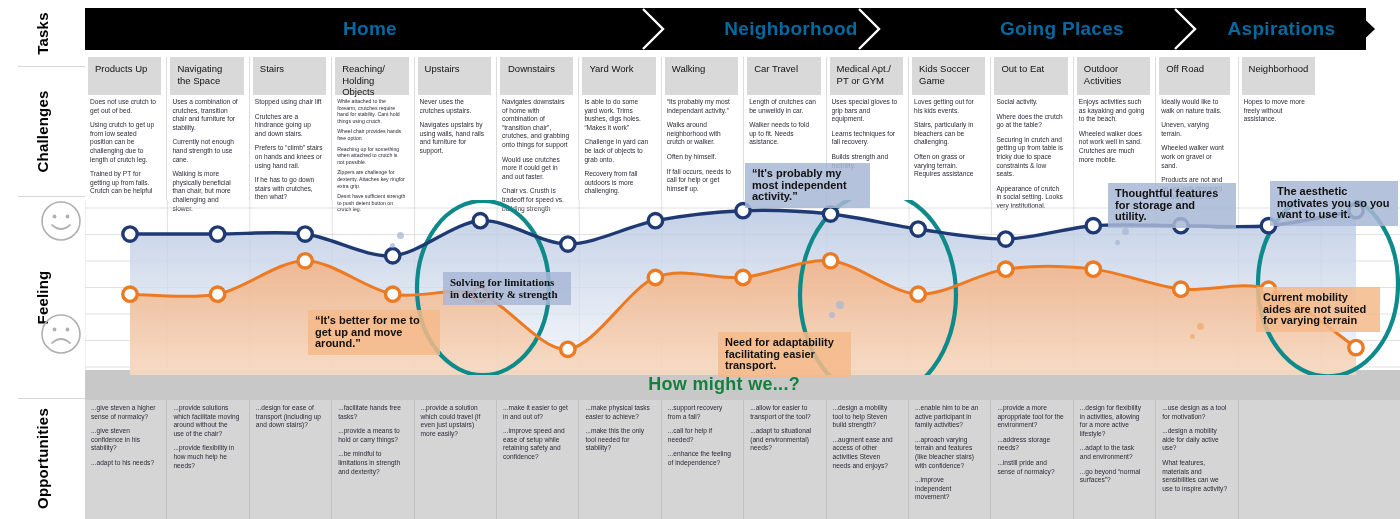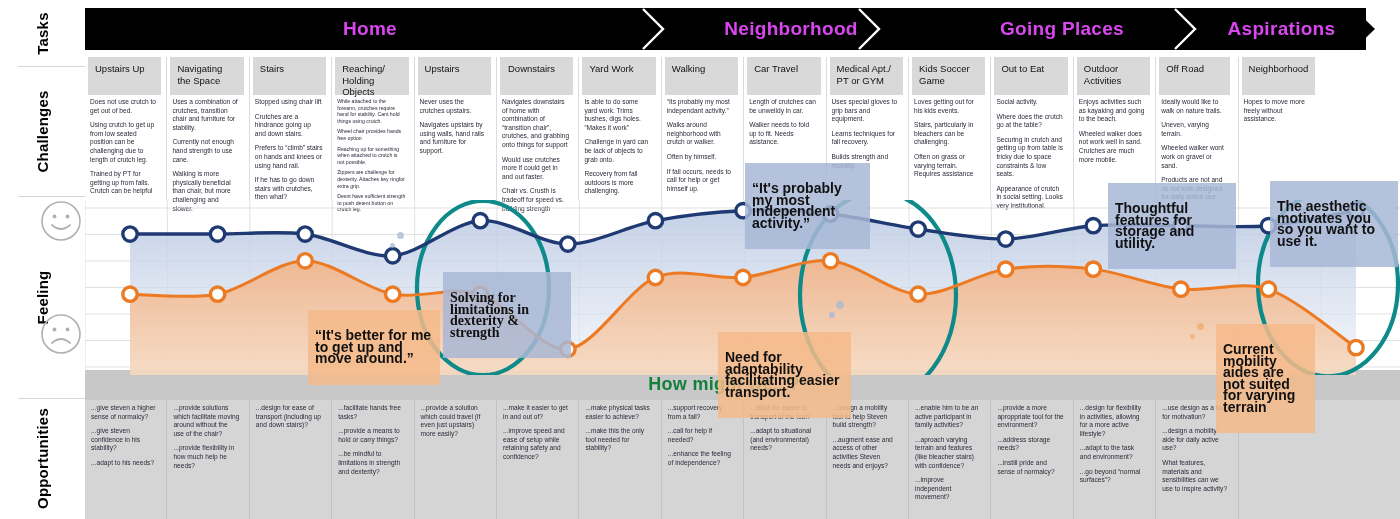--- a/index.html
+++ b/index.html
@@ -32,21 +32,21 @@
   .face svg { width:42px; height:42px; display:block; }
 
   
   #phases { position:absolute; left:85px; top:8px; width:1281px; height:42px; }
   .phase {
     position:absolute; top:0; height:42px;
     background:#000;
     display:flex; align-items:center; justify-content:center;
   }
   .phase .ptext {
-    color:#d946ef; font-size:19px; font-weight:bold; letter-spacing:.3px;
+    color:#0369a1; font-size:19px; font-weight:bold; letter-spacing:.3px;
     position:relative; z-index:3;
   }
   .chev {
     position:absolute; top:0; height:42px; width:28px; z-index:4;
     pointer-events:none;
   }
   .chev svg { display:block; }
 
   
   #cols { position:absolute; left:85px; top:0; width:1315px; height:519px; }
@@ -93,22 +93,22 @@
     font-size:18px; font-weight:bold; color:#15803d; letter-spacing:.3px;
   }
 
   
   #chart { position:absolute; left:85px; top:200px; width:1315px; height:175px; }
   #chart svg { display:block; }
 
   
   .callout {
     position:absolute;
-    font-size:14px; line-height:11.5px; font-weight:bold;
-    padding:20px 7px;
+    font-size:11px; line-height:11.5px; font-weight:bold;
+    padding:5px 7px;
     color:#111;
     z-index:40;
   }
   .callout.blue { background:rgba(168,183,214,0.85); }
   .callout.orange { background:rgba(244,186,138,0.85); }
 
   .dot-deco { position:absolute; border-radius:50%; z-index:35; }
 </style>
 </head>
 <body>
@@ -187,21 +187,21 @@
   </div>
   <div class="chev" style="left:1268px;">
     <svg width="28" height="42" viewBox="0 0 28 42">
         <path d="M0 0 L22 21 L0 42 Z" fill="#000000"></path>
       </svg>
   </div>
 </div>
 
 <div id="cols">
     <div class="colhdr" style="left: 3px; width: 73.4px;">
-      <div>Upstairs Up</div>
+      <div>Products Up</div>
     </div>
     <div class="chall" style="left: 5px; width: 74.4px; height: 118px;">
       <p>Does not use crutch to get out of bed.</p>
       <p>Using crutch to get up from low seated position can be challenging due to length of crutch leg.</p>
       <p>Trained by PT for getting up from falls. Crutch can be helpful</p>
     </div>
     <div class="opp" style="left: 5px; width: 74.4px; height: 112px;">
       <p>...give steven a higher sense of normalcy?</p>
       <p>...give steven confidence in his stability?</p>
       <p>...adapt to his needs?</p>
@@ -480,21 +480,21 @@
       <circle cx="1271" cy="147.62" r="7.2" fill="#ffffff" stroke="#ec7a23" stroke-width="3.4"></circle>
     </svg>
   </div>
 
 <div id="callouts">
     <div class="callout orange" style="left: 308px; top: 310px; width: 132px;"><span>“It's better for me to get up and move around.”</span></div>
     <div class="callout blue" style="left: 443px; top: 272px; width: 128px; font-family: Liberation Serif, serif;"><span>Solving for limitations in dexterity &amp; strength</span></div>
     <div class="callout blue" style="left: 745px; top: 163px; width: 125px;"><span>“It's probably my most independent activity.”</span></div>
     <div class="callout orange" style="left: 718px; top: 332px; width: 133px;"><span>Need for adaptability facilitating easier transport.</span></div>
     <div class="callout blue" style="left: 1108px; top: 183px; width: 128px;"><span>Thoughtful features for storage and utility.</span></div>
-    <div class="callout orange" style="left: 1216px; top: 287px; width: 99px; margin-top: 37px;"><span>Current mobility aides are not suited for varying terrain</span></div>
+    <div class="callout orange" style="left: 1256px; top: 287px; width: 124px;"><span>Current mobility aides are not suited for varying terrain</span></div>
     <div class="callout blue" style="left: 1270px; top: 181px; width: 128px;"><span>The aesthetic motivates you so you want to use it.</span></div>
     <div class="dot-deco" style="left: 397px; top: 232px; width: 7px; height: 7px; background: rgba(168, 183, 214, 0.75);"></div>
     <div class="dot-deco" style="left: 390px; top: 243px; width: 5px; height: 5px; background: rgba(168, 183, 214, 0.75);"></div>
     <div class="dot-deco" style="left: 836px; top: 301px; width: 8px; height: 8px; background: rgba(168, 183, 214, 0.75);"></div>
     <div class="dot-deco" style="left: 829px; top: 312px; width: 6px; height: 6px; background: rgba(168, 183, 214, 0.75);"></div>
     <div class="dot-deco" style="left: 1122px; top: 228px; width: 7px; height: 7px; background: rgba(168, 183, 214, 0.75);"></div>
     <div class="dot-deco" style="left: 1115px; top: 240px; width: 5px; height: 5px; background: rgba(168, 183, 214, 0.75);"></div>
     <div class="dot-deco" style="left: 1197px; top: 323px; width: 7px; height: 7px; background: rgba(240, 170, 110, 0.75);"></div>
     <div class="dot-deco" style="left: 1190px; top: 334px; width: 5px; height: 5px; background: rgba(240, 170, 110, 0.75);"></div>
     <div class="dot-deco" style="left: 1300px; top: 208px; width: 7px; height: 7px; background: rgba(168, 183, 214, 0.75);"></div>

